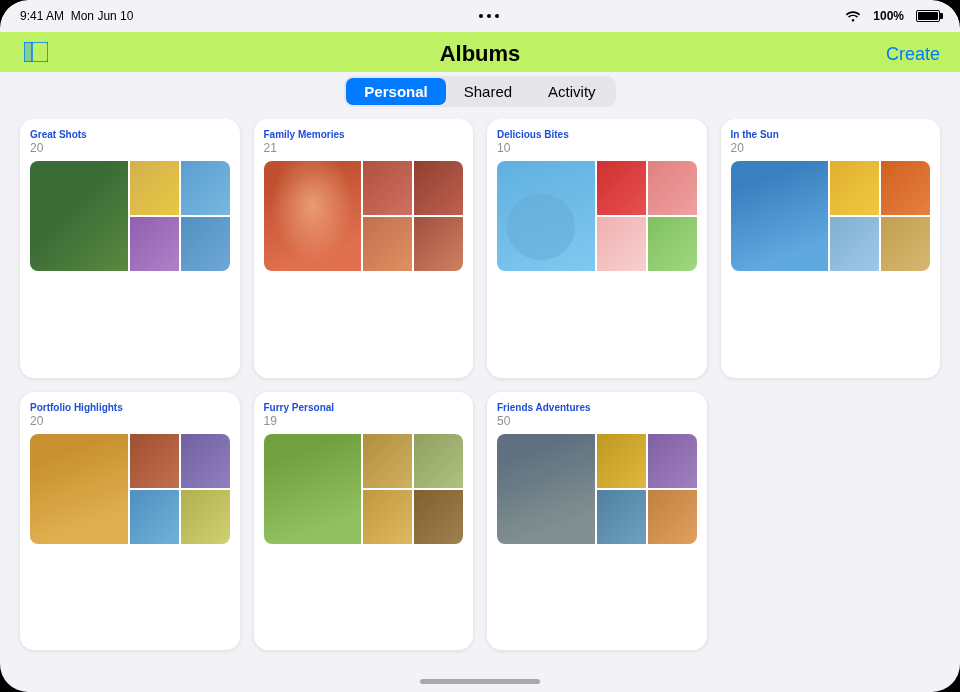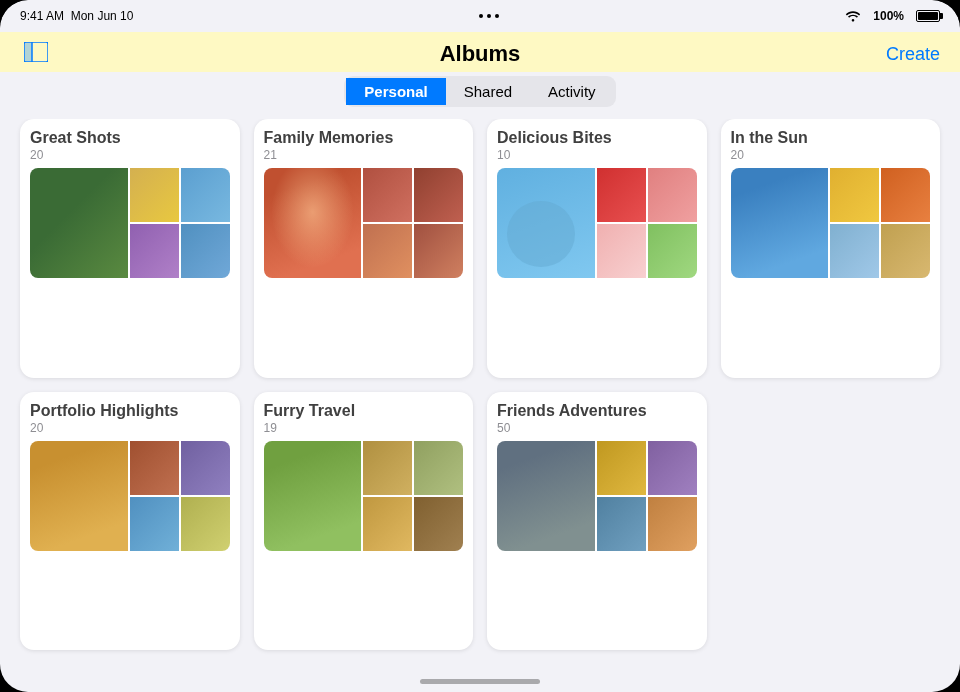--- a/index.html
+++ b/index.html
@@ -99,21 +99,21 @@
       display: flex;
       flex-direction: column;
       overflow: hidden;
     }
 
     .nav-bar {
       display: flex;
       align-items: center;
       justify-content: space-between;
       padding: 8px 20px 4px;
-      background: #fef9c3;
+      background: #bef264;
     }
 
     .nav-left {
       display: flex;
       align-items: center;
     }
 
     .sidebar-toggle {
       width: 32px;
       height: 28px;
@@ -157,21 +157,21 @@
     .segment-wrapper {
       background: #e5e5ea;
       border-radius: 9px;
       display: flex;
       padding: 2px;
       gap: 0px;
     }
 
     .segment {
       padding: 5px 18px;
-      border-radius: 0;
+      border-radius: 7px;
       font-size: 15px;
       font-weight: 500;
       color: #000;
       cursor: pointer;
     }
 
     .segment.active {
       background: #007aff;
       color: #fff;
       font-weight: 600;
@@ -188,23 +188,23 @@
 
     .album-card {
       background: #fff;
       border-radius: 14px;
       padding: 10px;
       cursor: pointer;
       box-shadow: 0 1px 4px rgba(0,0,0,0.1);
     }
 
     .album-title {
-      font-size: 16px;
+      font-size: 10px;
       font-weight: 600;
-      color: #404040;
+      color: #1d4ed8;
       margin-bottom: 1px;
     }
 
     .album-count {
       font-size: 12px;
       color: #8e8e93;
       margin-bottom: 6px;
     }
 
     
@@ -370,21 +370,21 @@
         <div class="mosaic mosaic-3col">
           <div class="mosaic-cell mosaic-cell-tall" style="background: linear-gradient(160deg, #c89030 20%, #e0b050 80%);"></div>
           <div class="mosaic-cell" style="background: linear-gradient(135deg, #a05030 0%, #c07050 100%);"></div>
           <div class="mosaic-cell" style="background: linear-gradient(135deg, #7060a0 0%, #9080c0 100%);"></div>
           <div class="mosaic-cell" style="background: linear-gradient(135deg, #5090c0 0%, #70b0d8 100%);"></div>
           <div class="mosaic-cell" style="background: linear-gradient(135deg, #b0b050 0%, #d0d070 100%);"></div>
         </div>
       </div>
 
       <div class="album-card">
-        <div class="album-title">Furry Travel</div>
+        <div class="album-title">Furry Personal</div>
         <div class="album-count">19</div>
         <div class="mosaic mosaic-3col">
           <div class="mosaic-cell mosaic-cell-tall" style="background: linear-gradient(160deg, #70a040 20%, #90c060 80%);"></div>
           <div class="mosaic-cell" style="background: linear-gradient(135deg, #b09040 0%, #d0b060 100%);"></div>
           <div class="mosaic-cell" style="background: linear-gradient(135deg, #90a060 0%, #b0c080 100%);"></div>
           <div class="mosaic-cell" style="background: linear-gradient(135deg, #c09840 0%, #e0b860 100%);"></div>
           <div class="mosaic-cell" style="background: linear-gradient(135deg, #806030 0%, #a08050 100%);"></div>
         </div>
       </div>
 

